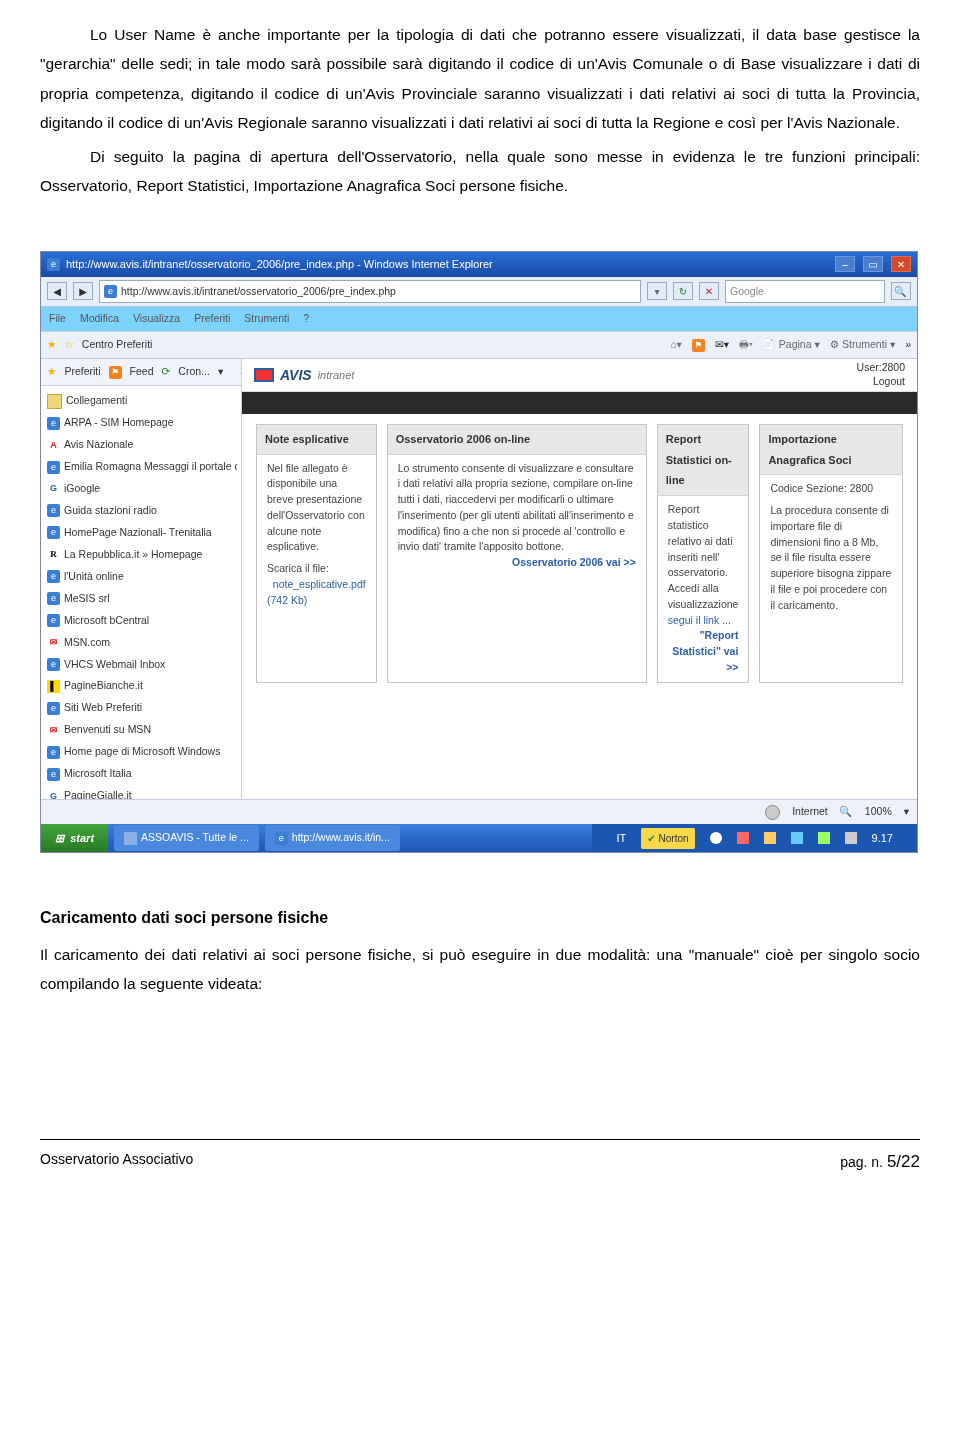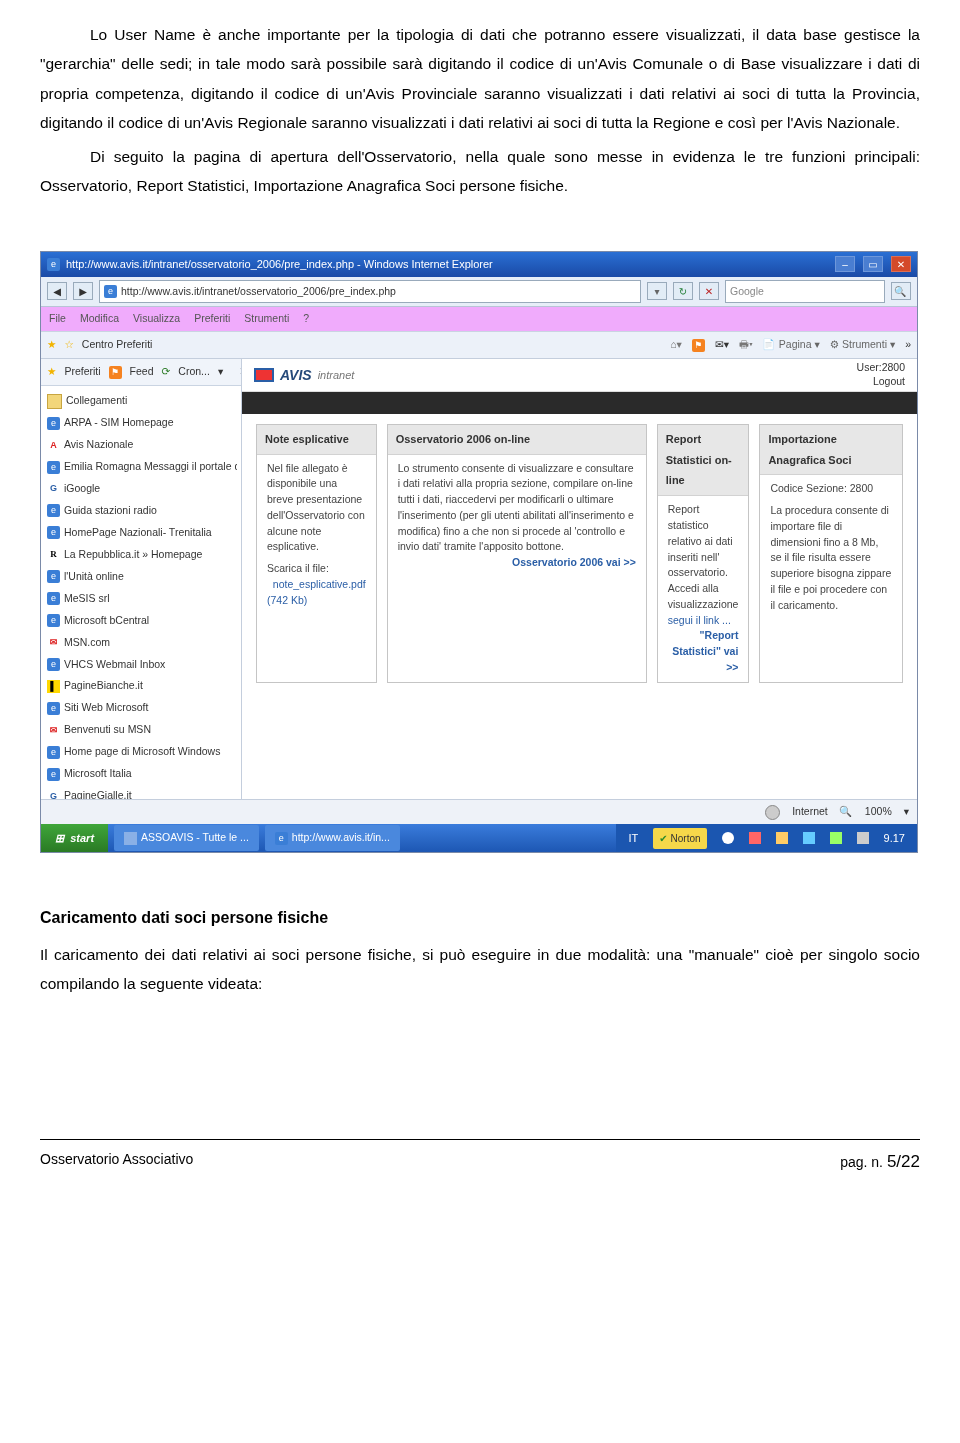--- a/index.html
+++ b/index.html
@@ -90,21 +90,21 @@
     border: 1px solid #9ab;
     background: #e2ecf6;
     display: inline-flex;
     align-items: center; justify-content: center;
     font-size: 10px;
   }
   .menu-row {
     display: flex;
     gap: 14px;
     padding: 2px 8px;
-    background: #f0abfc;
+    background: #7dd3fc;
     border-bottom: 1px solid #cad4e2;
     font-size: 10.5px;
     color: #555;
   }
   .fav-row {
     display: flex;
     align-items: center;
     gap: 8px;
     padding: 3px 6px;
     background: #ecf1f9;
@@ -278,21 +278,21 @@
     display: flex;
     align-items: center;
     gap: 4px;
   }
   .taskbar .spacer { flex: 1; }
   .tray {
     display: flex;
     align-items: center;
     gap: 15px;
     background: #1b56b0;
-    padding: 0 12px;
+    padding: 0 24px;
     height: 100%;
   }
   .norton {
     background: #f6d84a;
     color: #333;
     padding: 1px 6px;
     border-radius: 2px;
     font-size: 10px;
     display: flex;
     align-items: center;
@@ -462,21 +462,21 @@
             <li>
               <span class="fav-ico icon-e">e</span>
               <span>VHCS Webmail  Inbox</span>
             </li>
             <li>
               <span class="fav-ico icon-y">▌</span>
               <span>PagineBianche.it</span>
             </li>
             <li>
               <span class="fav-ico icon-e">e</span>
-              <span>Siti Web Microsoft</span>
+              <span>Siti Web Preferiti</span>
             </li>
             <li>
               <span class="fav-ico icon-m">✉</span>
               <span>Benvenuti su MSN</span>
             </li>
             <li>
               <span class="fav-ico icon-e">e</span>
               <span>Home page di Microsoft Windows</span>
             </li>
             <li>

